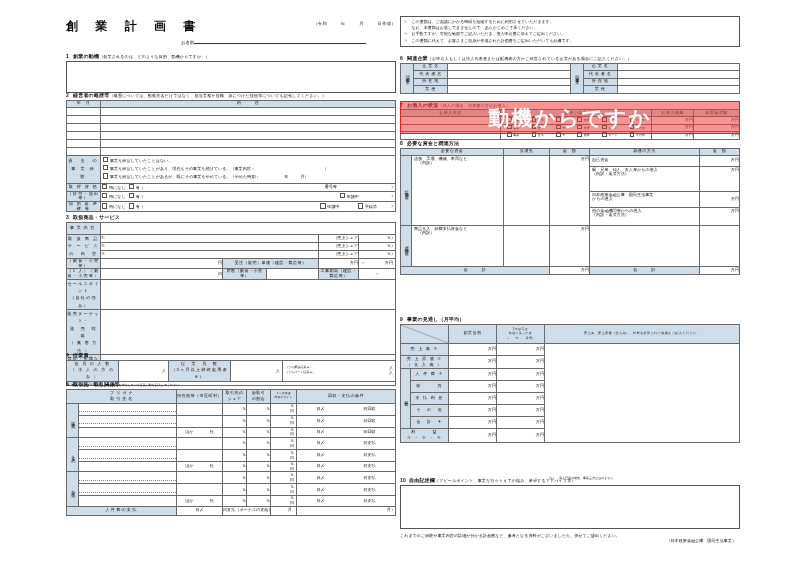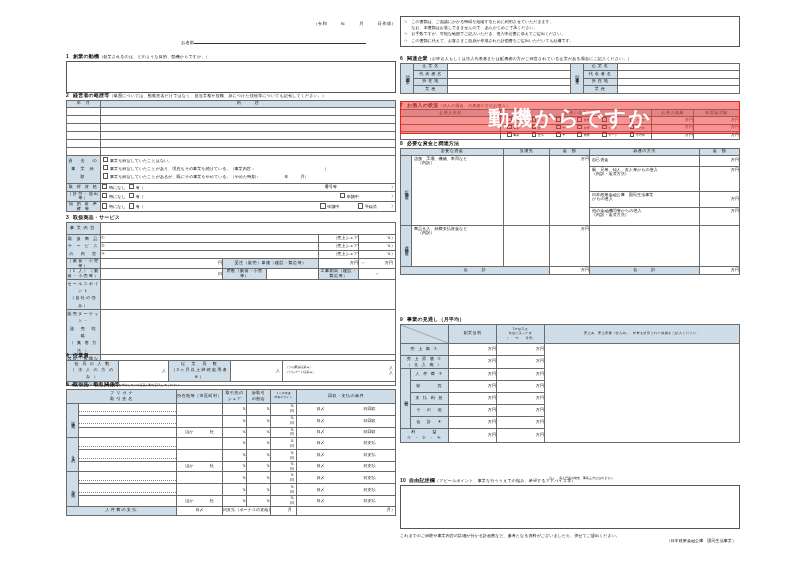--- a/index.html
+++ b/index.html
@@ -70,20 +70,21 @@
     text-shadow:0 0 1px rgba(120,0,0,.35);
   }
 </style>
 </head>
 <body>
 
 <div class="page">
 
   <div class="col left">
 
+    <div class="title">創 業 計 画 書</div>
     <div class="date-line">（令和　　　年　　　月　　　日作成）</div>
     <div class="name-line">
       <span>お名前</span><span class="name-rule"></span>
     </div>
 
     <div style="position:absolute;left:0;top:53px;width:330px;">
       <div class="sec-title">
         <span class="num">1</span><span>創業の動機</span><span class="note">（創業されるのは、どのような目的、動機からですか。）</span>
       </div>
       <div class="thickbox" style="height:30px;margin-top:1.5px;background:#fff;"></div>

